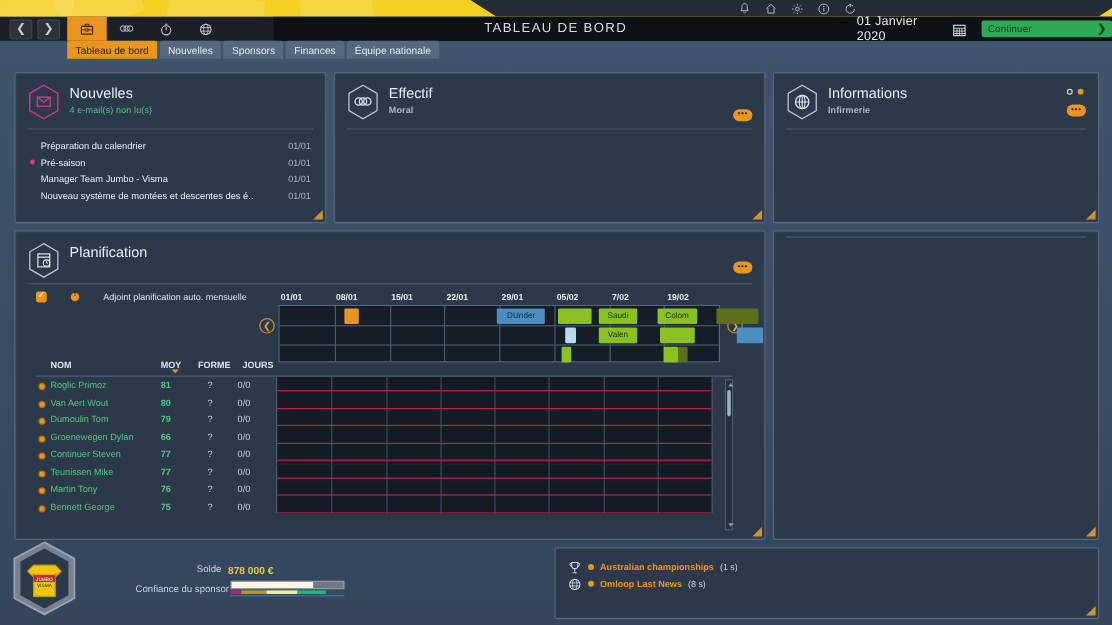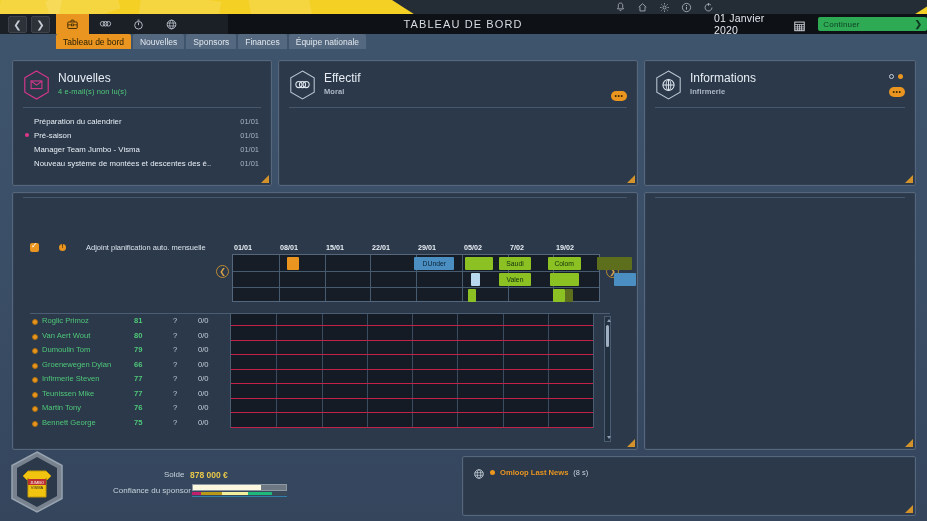--- a/index.html
+++ b/index.html
@@ -348,20 +348,35 @@
       <div>
         <div class="p-title">Effectif</div>
         <div class="p-sub grey">Moral</div>
       </div>
       <div class="ell-btn" style="right:10px; top:30px;">•••</div>
     </div>
     <div class="rule"></div>
   </div>
 
   <div class="panel" style="left:12px; top:192px; width:626px; height:258px;">
+    <div class="p-head">
+      <span class="hexico">
+        <svg viewBox="0 0 30 33" width="27" height="30">
+          <path d="M15 1 28 8.5v16L15 32 2 24.5v-16z" fill="none" stroke="#b9c4d0" stroke-width="1.2"></path>
+          <rect x="9.5" y="10.5" width="11" height="12" fill="none" stroke="#dfe6ee" stroke-width="1.1"></rect>
+          <path d="M9.5 13.5h11" stroke="#dfe6ee" stroke-width="1"></path>
+          <circle cx="17.5" cy="19" r="3" fill="#2b394b" stroke="#dfe6ee" stroke-width="1"></circle>
+          <path d="M17.5 17.2V19h1.4" stroke="#dfe6ee" stroke-width=".9"></path>
+        </svg>
+      </span>
+      <div>
+        <div class="p-title">Planification</div>
+      </div>
+      <div class="ell-btn" style="right:10px; top:25px;">•••</div>
+    </div>
 
     <div class="rule" style="margin-top:4px;"></div>
   </div>
 
   <div class="check-row">
     <span class="chk"></span>
     <span class="warn-dot"></span>
     <span class="check-lbl">Adjoint planification auto. mensuelle</span>
   </div>
 
@@ -398,20 +413,27 @@
         <div class="gbar" style="left: 65%; width: 2.4%; top: 17.5px; background: rgb(184, 217, 238);"></div>
         <div class="gbar" style="left: 72.8%; width: 8.5%; top: 17.5px; background: rgb(140, 193, 36);">Valen</div>
         <div class="gbar" style="left: 86.5%; width: 8%; top: 17.5px; background: rgb(140, 193, 36);"></div>
         <div class="gbar" style="left: 104%; width: 6%; top: 17.5px; background: rgb(74, 142, 194);"></div>
         <div class="gbar" style="left: 64.3%; width: 2.2%; top: 33.5px; background: rgb(140, 193, 36);"></div>
         <div class="gbar" style="left: 87.5%; width: 3.2%; top: 33.5px; background: rgb(140, 193, 36);"></div>
         <div class="gbar" style="left: 90.7%; width: 2.2%; top: 33.5px; background: rgb(93, 111, 28);"></div>
       </div>
   </div>
 
+  <div class="rt-head">
+    <span class="c c-nom">NOM</span>
+    <span class="c c-moy">MOY</span>
+    <span class="c c-forme">FORME</span>
+    <span class="c c-jours">JOURS</span>
+    <span class="moy-caret"></span>
+  </div>
   <div class="rt-sep"></div>
   <div class="rt-body" id="rider-rows">
       <div class="rrow">
         <span class="r-dot"></span>
         <span class="r-name">Roglic Primoz</span>
         <span class="r-moy">81</span>
         <span class="r-forme">?</span>
         <span class="r-jours">0/0</span>
         <span class="r-track">
           <span class="vline" style="left: 12.5%;"></span>
@@ -470,21 +492,21 @@
           <span class="vline" style="left: 37.5%;"></span>
           <span class="vline" style="left: 50%;"></span>
           <span class="vline" style="left: 62.5%;"></span>
           <span class="vline" style="left: 75%;"></span>
           <span class="vline" style="left: 87.5%;"></span>
           <span class="redline"></span>
         </span>
       </div>
       <div class="rrow">
         <span class="r-dot"></span>
-        <span class="r-name">Infirmerie Steven</span>
+        <span class="r-name">Continuer Steven</span>
         <span class="r-moy">77</span>
         <span class="r-forme">?</span>
         <span class="r-jours">0/0</span>
         <span class="r-track">
           <span class="vline" style="left: 12.5%;"></span>
           <span class="vline" style="left: 25%;"></span>
           <span class="vline" style="left: 37.5%;"></span>
           <span class="vline" style="left: 50%;"></span>
           <span class="vline" style="left: 62.5%;"></span>
           <span class="vline" style="left: 75%;"></span>
@@ -596,20 +618,32 @@
       <div style="width: 25%; background: rgb(31, 184, 122);"></div>
       <div style="width: 16%; background: rgb(60, 74, 88);"></div>
     </div>
   <div class="seg-under" style="left:192px; top:495.5px;"></div>
 
   <div class="panel" style="left:462px; top:456px; width:454px; height:60px;">
     <div style="padding:8px 0 0 10px;">
       <div class="race-row">
         <span class="race-ico">
           <svg viewBox="0 0 14 14" width="12" height="12">
+              <path d="M4 2h6v3a3 3 0 0 1-6 0z" fill="none" stroke="#cfd8e1" stroke-width="1"></path>
+              <path d="M4 3H2.4v1.2A2 2 0 0 0 4.4 6M10 3h1.6v1.2A2 2 0 0 1 9.6 6" fill="none" stroke="#cfd8e1" stroke-width=".9"></path>
+              <path d="M7 8v3M5 12h4" stroke="#cfd8e1" stroke-width="1"></path>
+            </svg>
+        </span>
+        <span class="race-dot"></span>
+        <span class="race-name">Australian championships</span>
+        <span class="race-time">(1 s)</span>
+      </div>
+      <div class="race-row">
+        <span class="race-ico">
+          <svg viewBox="0 0 14 14" width="12" height="12">
               <circle cx="7" cy="7" r="5" fill="none" stroke="#cfd8e1" stroke-width="1"></circle>
               <ellipse cx="7" cy="7" rx="2.1" ry="5" fill="none" stroke="#cfd8e1" stroke-width=".8"></ellipse>
               <path d="M2.2 5.5h9.6M2.2 8.5h9.6" stroke="#cfd8e1" stroke-width=".8"></path>
             </svg>
         </span>
         <span class="race-dot"></span>
         <span class="race-name">Omloop Last News</span>
         <span class="race-time">(8 s)</span>
       </div>
     </div>

